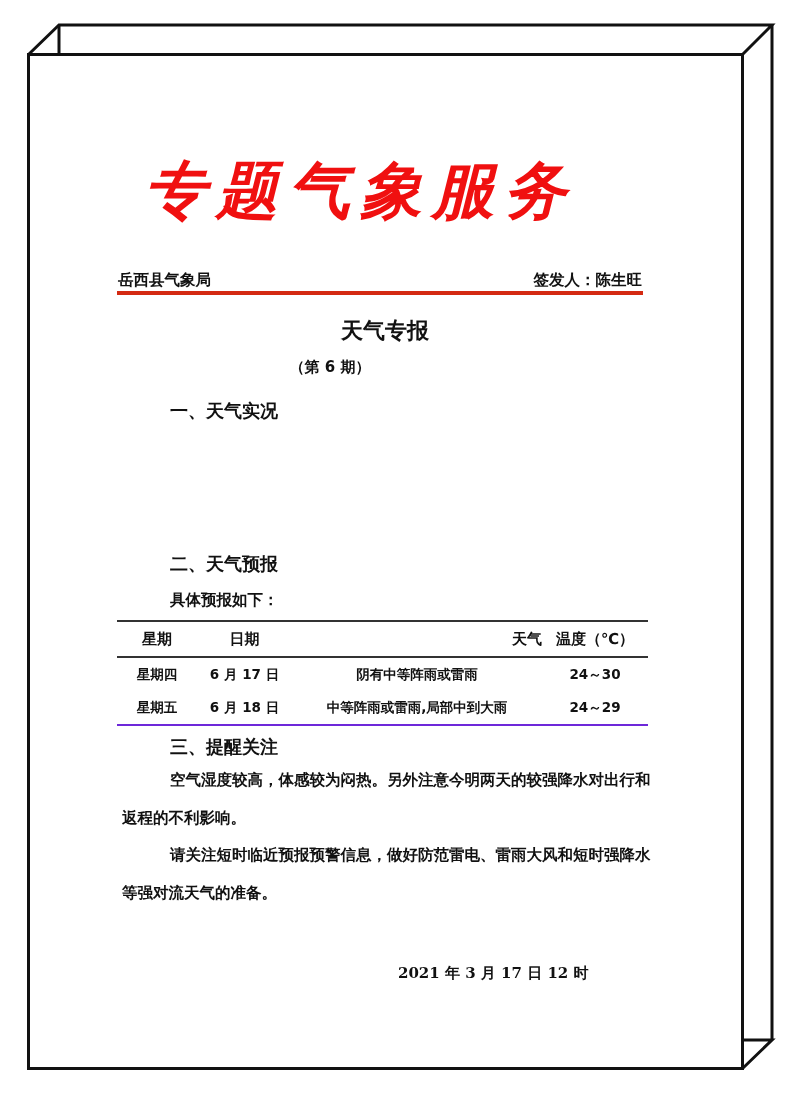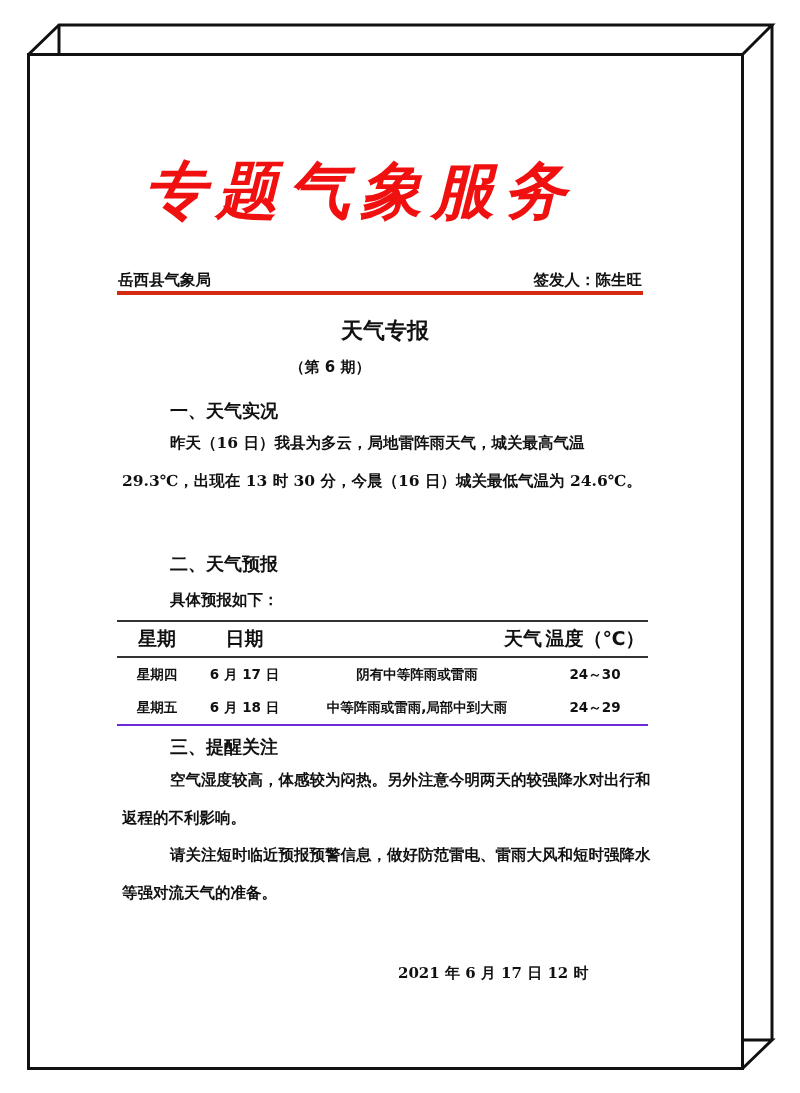--- a/index.html
+++ b/index.html
@@ -18,21 +18,21 @@
   .doc-title { position:absolute; left:0; top:260px; width:710px; text-align:center;
                font-size:22px; font-weight:bold; font-family:"DejaVu Sans", sans-serif; }
   .issue { position:absolute; left:0; top:302px; width:600px; text-align:center;
            font-size:15px; font-weight:bold; font-family:"DejaVu Sans", sans-serif; }
   .h2 { position:absolute; left:140px; font-size:18px; font-weight:bold; font-family:"DejaVu Sans", sans-serif; }
   .para { position:absolute; left:92px; width:530px; font-size:15.5px; font-weight:bold;
           line-height:37.5px; text-indent:48px; font-family:"DejaVu Serif", serif; }
   .sub { position:absolute; left:140px; font-size:15.5px; font-weight:bold; font-family:"DejaVu Sans", sans-serif; }
   table.fc { position:absolute; left:87px; top:564px; width:531px; border-collapse:collapse;
              font-family:"DejaVu Sans", sans-serif; font-weight:bold; }
-  table.fc th { font-size:19px; height:34px; border-top:2px solid #333; border-bottom:2px solid #333; padding:0; }
+  table.fc th { font-size:15px; height:34px; border-top:2px solid #333; border-bottom:2px solid #333; padding:0; }
   table.fc td { font-size:13.5px; height:33px; padding:0; text-align:center; }
   table.fc tr:last-child td { border-bottom:2px solid #6d28d9; }
   .signature { position:absolute; left:368px; top:908px; font-size:15px; font-weight:bold; font-family:"DejaVu Serif", serif; }
 </style>
 </head>
 <body>
 
 <svg class="frame-svg" viewBox="0 0 800 1093">
   <g fill="none" stroke="#111" stroke-width="3">
     <rect x="28.5" y="54.5" width="714" height="1014"></rect>
@@ -47,21 +47,20 @@
   <div class="masthead">专题气象服务</div>
 
   <div class="issuer">岳西县气象局</div>
   <div class="signer">签发人：陈生旺</div>
   <div class="red-rule"></div>
 
   <div class="doc-title">天气专报</div>
   <div class="issue">（第 6 期）</div>
 
   <div class="h2" style="top:343px;">一、天气实况</div>
-  <div class="para" style="top:368px;">昨天（16 日）我县为多云，局地雷阵雨天气，城关最高气温 29.3℃，出现在 13 时 30 分，今晨（16 日）城关最低气温为 24.6℃。</div>
 
   <div class="h2" style="top:496px;text-align:right;">二、天气预报</div>
   <div class="sub" style="top:534px;">具体预报如下：</div>
 
   <table class="fc">
     <thead>
       <tr>
         <th style="width:80px;">星期</th>
         <th style="width:95px;">日期</th>
         <th style="width:250px;text-align:right;">天气</th>
@@ -81,14 +80,14 @@
         <td>中等阵雨或雷雨,局部中到大雨</td>
         <td>24～29</td>
       </tr>
     </tbody>
   </table>
 
   <div class="h2" style="top:679px;">三、提醒关注</div>
   <div class="para" style="top:780px;">请关注短时临近预报预警信息，做好防范雷电、雷雨大风和短时强降水等强对流天气的准备。</div>
   <div class="para" style="top:705px;">空气湿度较高，体感较为闷热。另外注意今明两天的较强降水对出行和返程的不利影响。</div>
 
-  <div class="signature">2021 年 6 月 17 日 12 时</div>
+  <div class="signature">2021 年 3 月 17 日 12 时</div>
 </div>
 
 </body></html>

